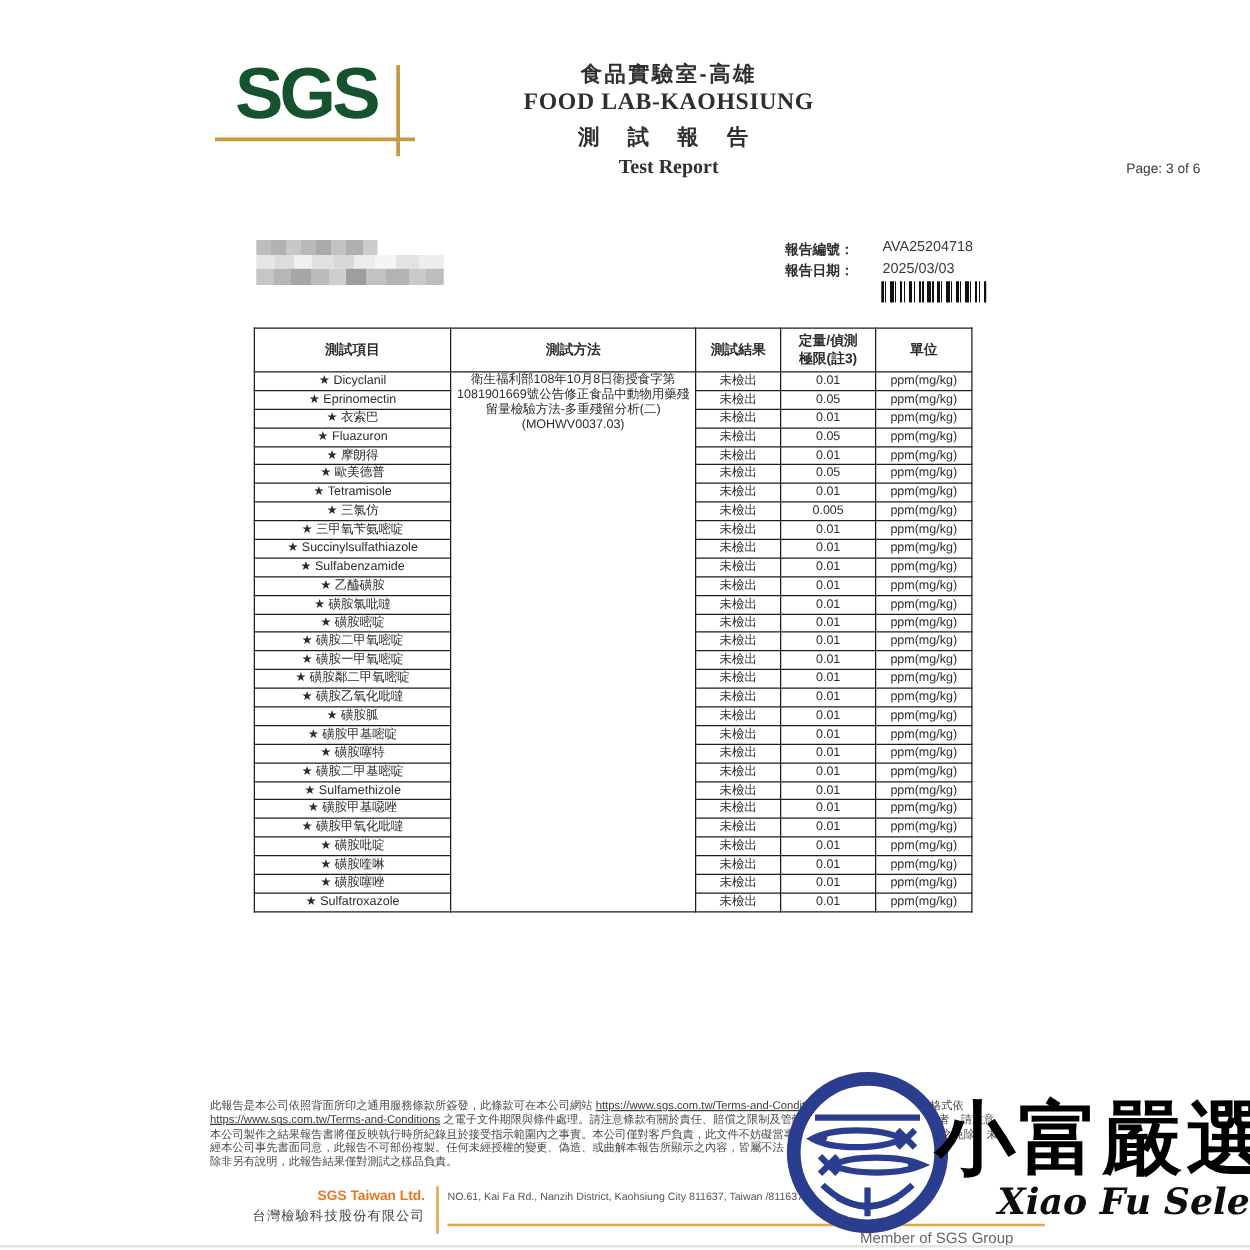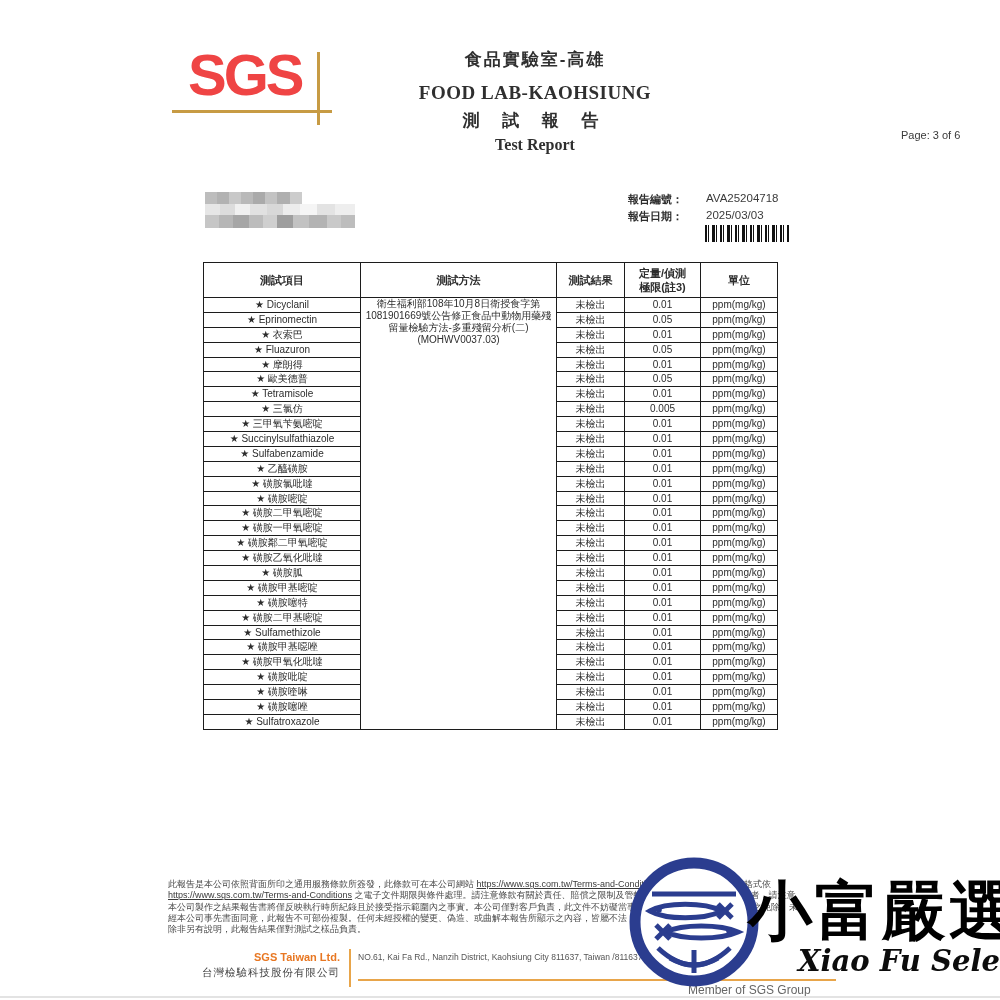--- a/index.html
+++ b/index.html
@@ -1,29 +1,29 @@
 <!DOCTYPE html>
 <html><head>
 <meta charset="utf-8">
 <style>
   html,body{margin:0;padding:0;background:#fff;}
   .page{position:relative;width:1000px;height:1000px;background:#ffffff;overflow:hidden;
         font-family:"Liberation Sans","DejaVu Sans",sans-serif;color:#333;}
 
   
   .sgs-logo{position:absolute;left:186px;top:44px;width:150px;height:85px;}
-  .sgs-text{position:absolute;left:2px;top:0;font-size:58px;font-weight:bold;color:#ef4444;
+  .sgs-text{position:absolute;left:2px;top:0;font-size:58px;font-weight:bold;color:#14532d;
             letter-spacing:-3px;font-family:"Liberation Sans",sans-serif;line-height:62px;}
   .sgs-vline{position:absolute;left:131px;top:8px;width:3px;height:73px;background:#c79b44;}
   .sgs-hline{position:absolute;left:-14px;top:66px;width:160px;height:3px;background:#c79b44;}
 
   
   .titles{position:absolute;left:330px;top:48px;width:410px;text-align:center;}
   .t-zh1{font-size:17px;font-weight:bold;color:#2f2f2f;letter-spacing:2px;}
-  .t-en1{font-size:19px;font-weight:bold;color:#2f2f2f;margin-top:11px;
+  .t-en1{font-size:19px;font-weight:bold;color:#2f2f2f;margin-top:0;
          font-family:"Liberation Serif","DejaVu Serif",serif;letter-spacing:0.5px;}
   .t-zh2{font-size:17px;font-weight:bold;color:#2f2f2f;margin-top:5px;letter-spacing:9px;}
   .t-en2{font-size:16px;font-weight:bold;color:#2f2f2f;margin-top:4px;
          font-family:"Liberation Serif","DejaVu Serif",serif;}
   .page-num{position:absolute;left:901px;top:129px;font-size:11px;color:#3a3a3a;}
 
   
   .redact{position:absolute;}
   .r1{left:205px;top:192px;width:97px;height:12px;
       background:linear-gradient(90deg,#bdbdbd 0 12px,#b2b2b2 0 24px,#c8c8c8 0 36px,#b9b9b9 0 48px,#aaa 0 60px,#c3c3c3 0 72px,#afafaf 0 85px,#cccccc 0 97px);}

